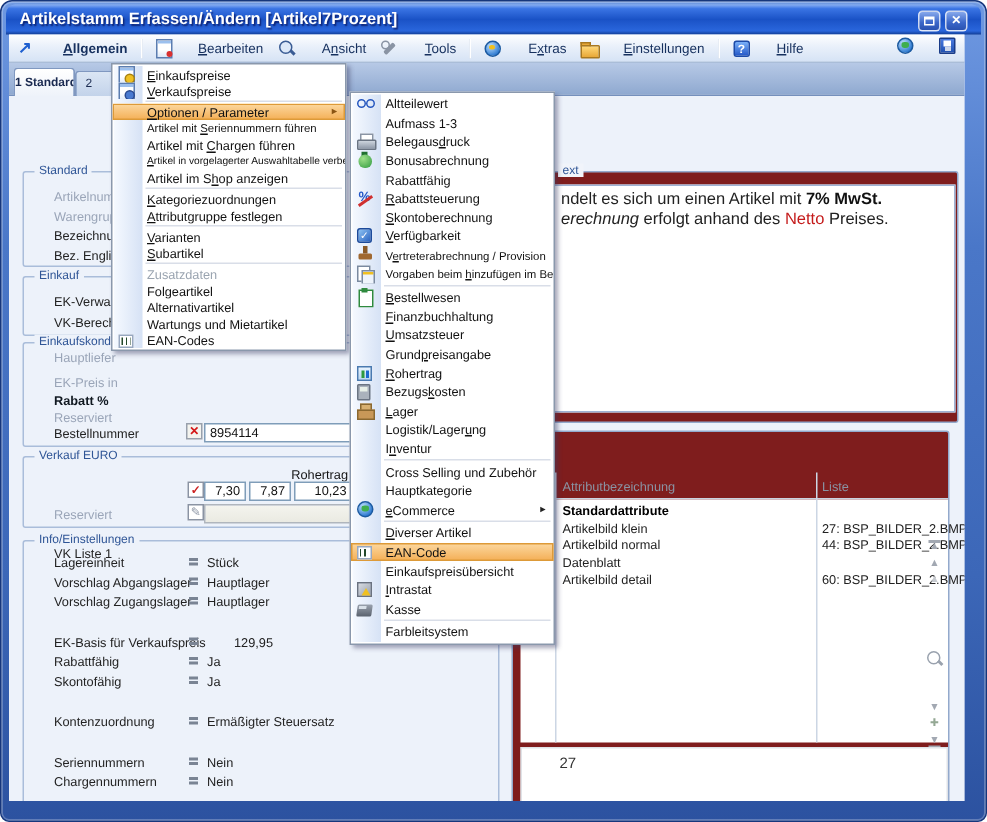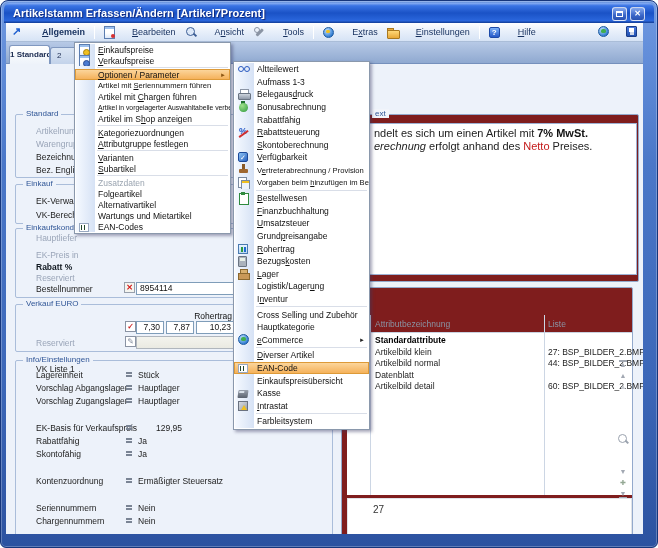--- a/index.html
+++ b/index.html
@@ -489,25 +489,25 @@
         <span><u>D</u>iverser Artikel</span>
       </div>
       <div class="menu-item hl">
         <span class="ic ean-code-icon"></span>
         <span>EAN-Code</span>
       </div>
       <div class="menu-item">
         <span>Einkaufspreisübersicht</span>
       </div>
       <div class="menu-item">
+        <span class="ic intrastat-icon"></span>
+        <span><u>I</u>ntrastat</span>
+      </div>
+      <div class="menu-item">
         <span class="ic cash-register-icon"></span>
         <span>Kasse</span>
       </div>
-      <div class="menu-item">
-        <span class="ic intrastat-icon"></span>
-        <span><u>I</u>ntrastat</span>
-      </div>
       <div class="menu-sep"></div>
       <div class="menu-item">
         <span>Farbleitsystem</span>
       </div>
     </div>
 </div>
 
 </body></html>

